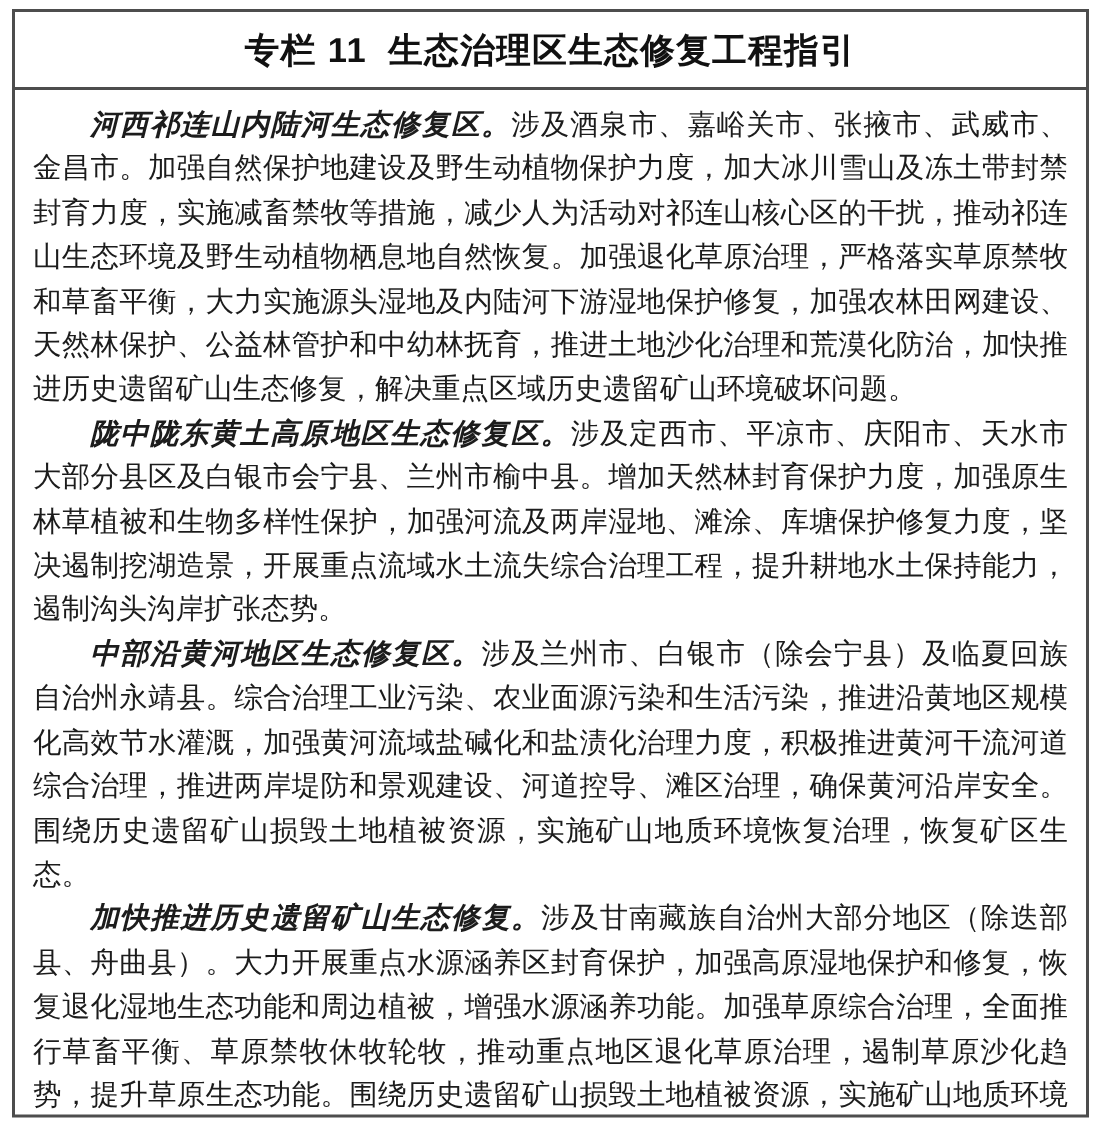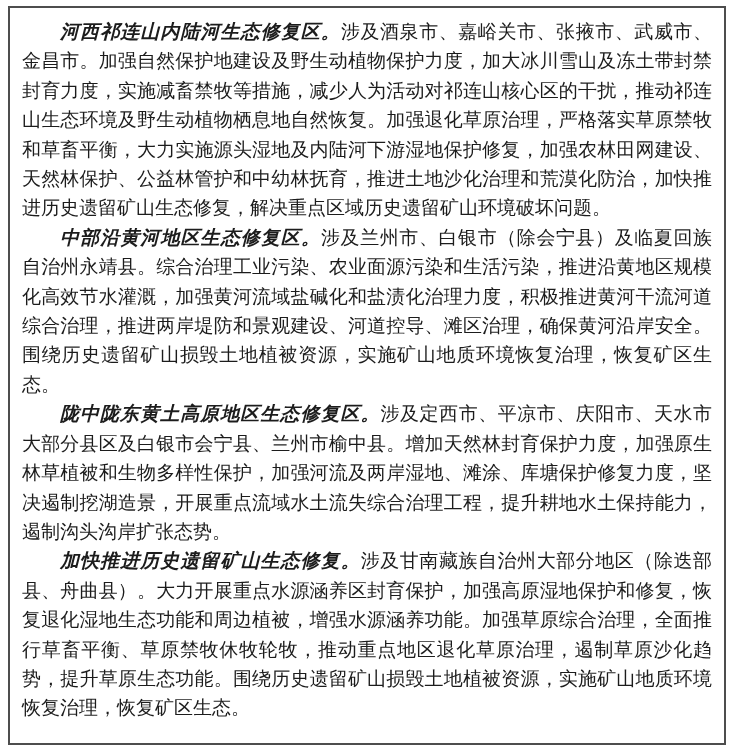--- a/index.html
+++ b/index.html
@@ -68,26 +68,31 @@
   .para .body-text {
     font-style: normal;
   }
 </style>
 </head>
 <body>
 
 <div class="page">
   <div class="panel">
 
+    <div class="panel-header">
+      <span class="panel-title">
+        <span class="title-no">专栏 11</span><span>生态治理区生态修复工程指引</span>
+      </span>
+    </div>
 
     <div class="panel-body">
       <p class="para"><span class="lead">河西祁连山内陆河生态修复区。</span><span class="body-text">涉及酒泉市、嘉峪关市、张掖市、武威市、金昌市。加强自然保护地建设及野生动植物保护力度，加大冰川雪山及冻土带封禁封育力度，实施减畜禁牧等措施，减少人为活动对祁连山核心区的干扰，推动祁连山生态环境及野生动植物栖息地自然恢复。加强退化草原治理，严格落实草原禁牧和草畜平衡，大力实施源头湿地及内陆河下游湿地保护修复，加强农林田网建设、天然林保护、公益林管护和中幼林抚育，推进土地沙化治理和荒漠化防治，加快推进历史遗留矿山生态修复，解决重点区域历史遗留矿山环境破坏问题。</span></p>
 
+      <p class="para"><span class="lead">陇中陇东黄土高原地区生态修复区。</span><span class="body-text">涉及定西市、平凉市、庆阳市、天水市大部分县区及白银市会宁县、兰州市榆中县。增加天然林封育保护力度，加强原生林草植被和生物多样性保护，加强河流及两岸湿地、滩涂、库塘保护修复力度，坚决遏制挖湖造景，开展重点流域水土流失综合治理工程，提升耕地水土保持能力，遏制沟头沟岸扩张态势。</span></p>
+
       <p class="para"><span class="lead">中部沿黄河地区生态修复区。</span><span class="body-text">涉及兰州市、白银市（除会宁县）及临夏回族自治州永靖县。综合治理工业污染、农业面源污染和生活污染，推进沿黄地区规模化高效节水灌溉，加强黄河流域盐碱化和盐渍化治理力度，积极推进黄河干流河道综合治理，推进两岸堤防和景观建设、河道控导、滩区治理，确保黄河沿岸安全。围绕历史遗留矿山损毁土地植被资源，实施矿山地质环境恢复治理，恢复矿区生态。</span></p>
-
-      <p class="para"><span class="lead">陇中陇东黄土高原地区生态修复区。</span><span class="body-text">涉及定西市、平凉市、庆阳市、天水市大部分县区及白银市会宁县、兰州市榆中县。增加天然林封育保护力度，加强原生林草植被和生物多样性保护，加强河流及两岸湿地、滩涂、库塘保护修复力度，坚决遏制挖湖造景，开展重点流域水土流失综合治理工程，提升耕地水土保持能力，遏制沟头沟岸扩张态势。</span></p>
 
       <p class="para"><span class="lead">加快推进历史遗留矿山生态修复。</span><span class="body-text">涉及甘南藏族自治州大部分地区（除迭部县、舟曲县）。大力开展重点水源涵养区封育保护，加强高原湿地保护和修复，恢复退化湿地生态功能和周边植被，增强水源涵养功能。加强草原综合治理，全面推行草畜平衡、草原禁牧休牧轮牧，推动重点地区退化草原治理，遏制草原沙化趋势，提升草原生态功能。围绕历史遗留矿山损毁土地植被资源，实施矿山地质环境恢复治理，恢复矿区生态。</span></p>
 
     </div>
 
   </div>
 </div>
 
 </body></html>

